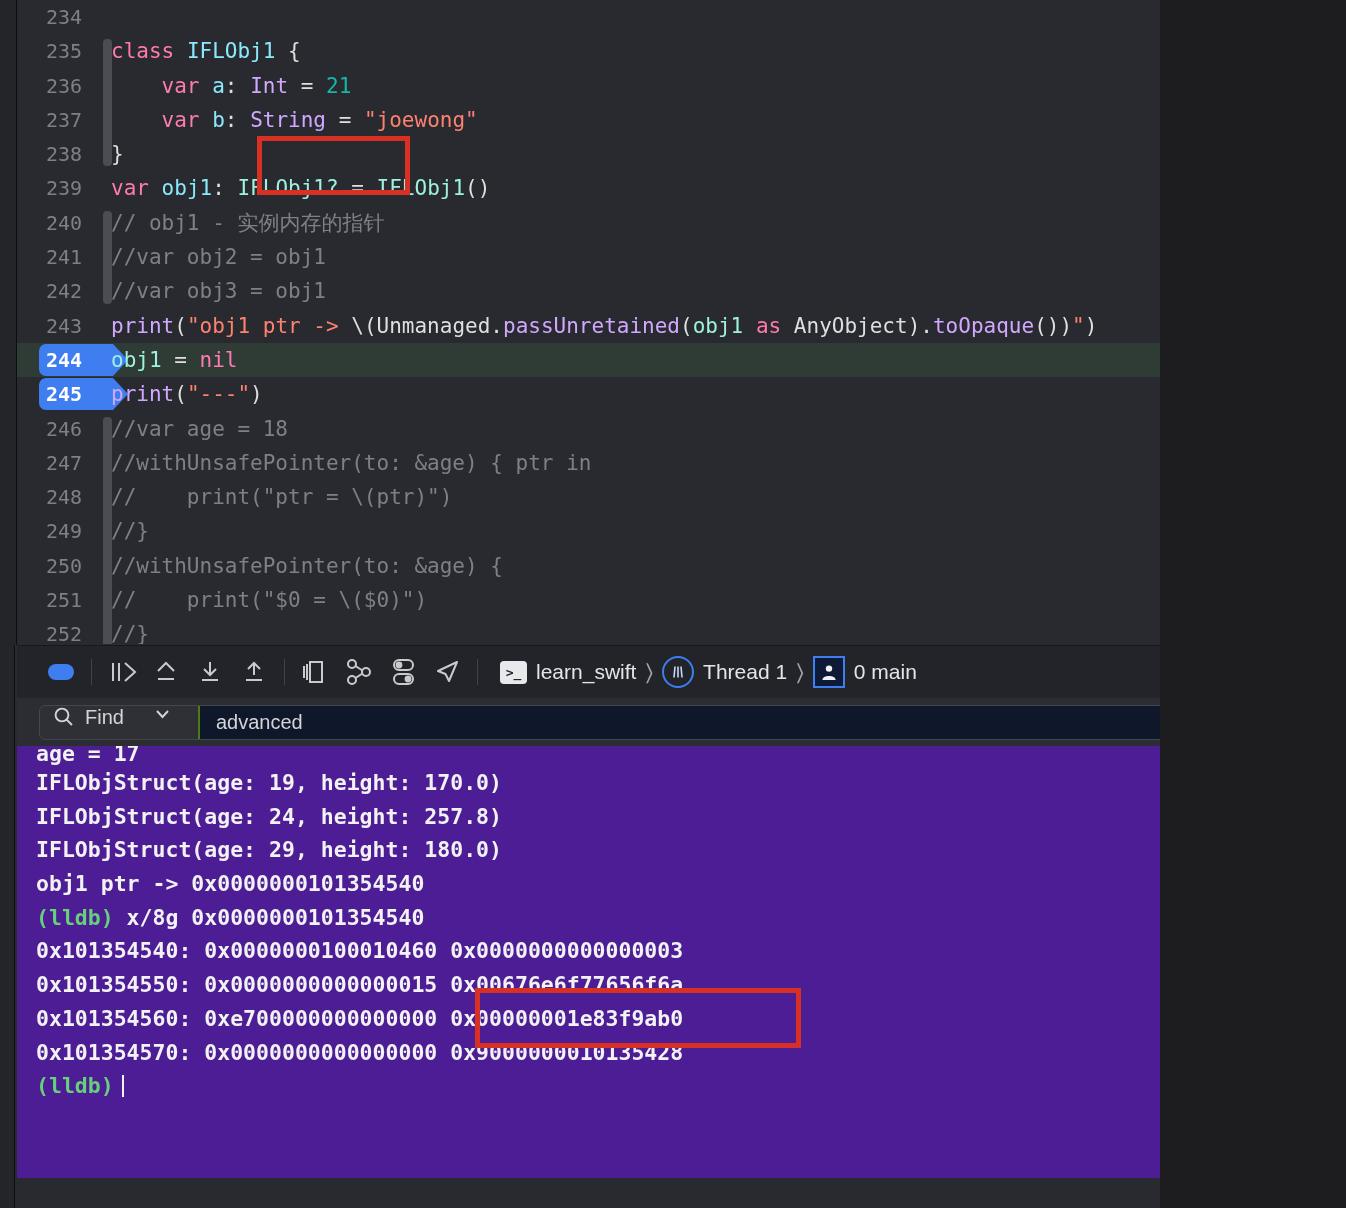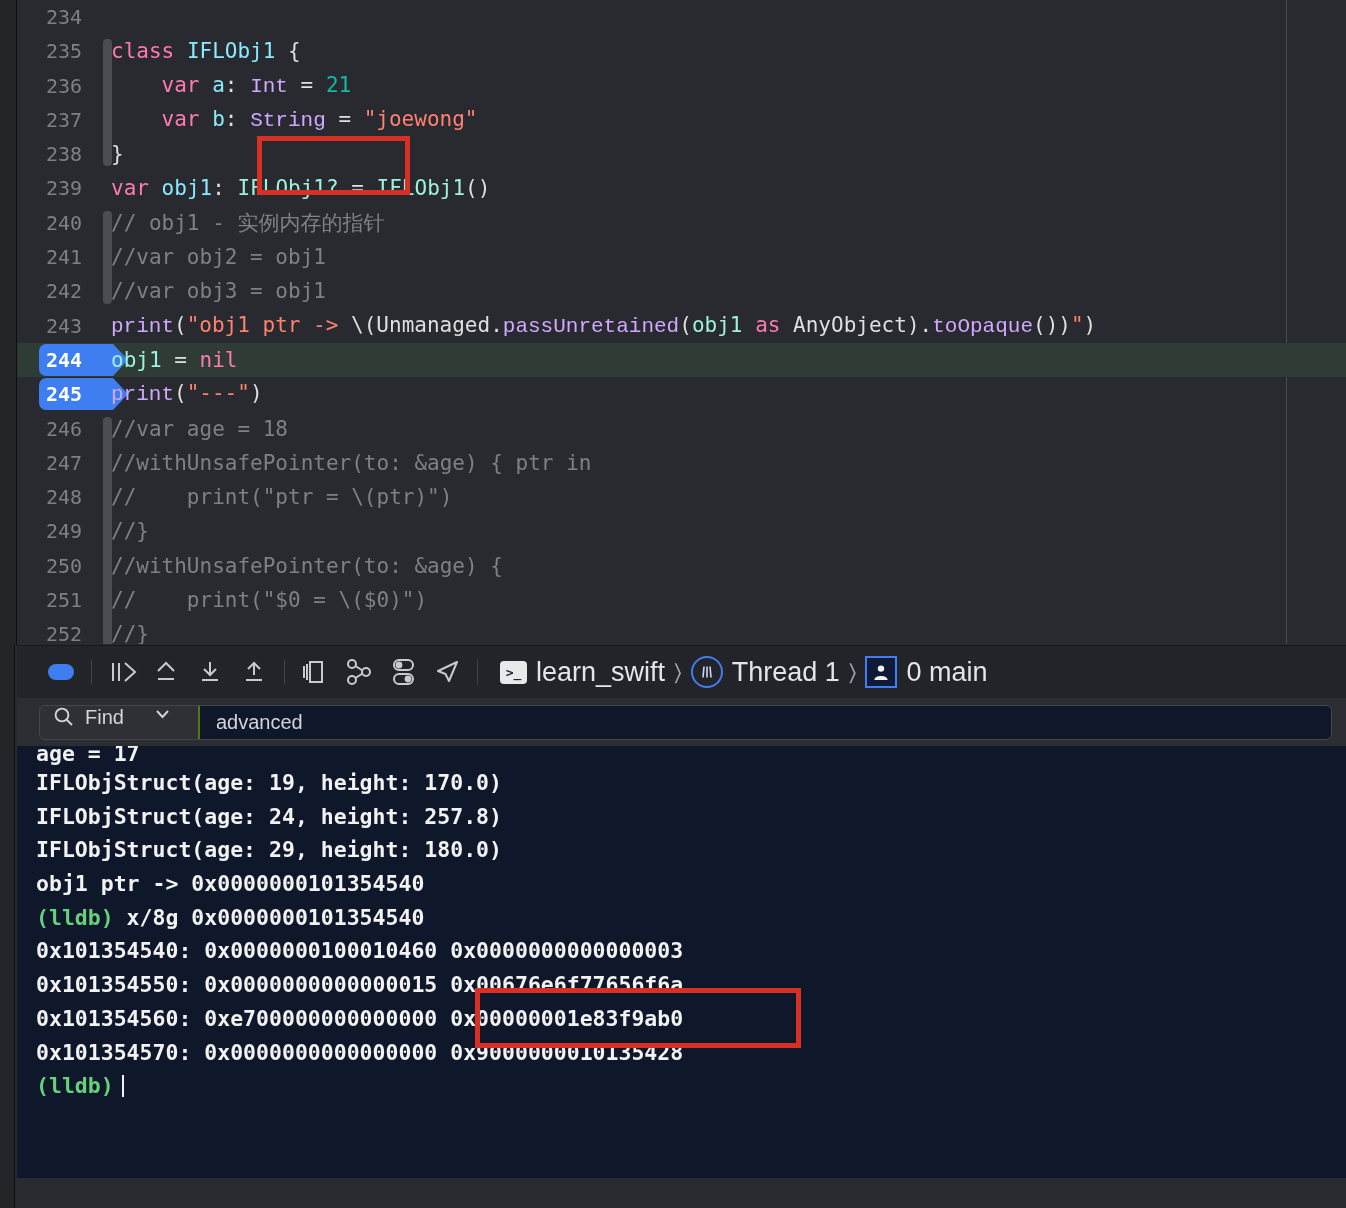--- a/index.html
+++ b/index.html
@@ -5,21 +5,21 @@
   html, body {
     margin: 0; padding: 0;
     background: #1d1d1f;
     width: 1346px; height: 1208px;
     overflow: hidden;
     font-family: "Liberation Sans", sans-serif;
     -webkit-font-smoothing: antialiased;
   }
   #app {
     position: relative;
-    width: 1346px; height: 1208px;
+    width: 1160px; height: 1208px;
     background: #292a2f;
     overflow: hidden;
   }
 
   
   .left-edge {
     position: absolute; left: 0; top: 0;
     width: 16px; height: 645px;
     background: #242529;
     border-right: 1px solid #0d0d0f;
@@ -104,21 +104,21 @@
     border-bottom: 16px solid transparent;
     border-left: 15px solid #3e7ef1;
   }
   .line.current {
     background: #2f3b35;
   }
   .line.current .code { color: #dfdfe0; }
 
   
   .kw   { color: #ff7ab2; }          
-  .stype{ color: #d0a8ff; font-family: Liberation Mono, monospace; }          
+  .stype{ color: #d0a8ff; }          
   .num  { color: #14b8a6; }          
   .str  { color: #ff8170; }          
   .cmt  { color: #7e8085; }
   .var  { color: #8be9fd; }
   .plain{ color: #dfdfe0; }
   .grn  { color: #9ef1dd; }
 
   
   .edge-rule {
     position: absolute;
@@ -158,21 +158,21 @@
     background: #40424a;
     margin: 0 8px;
   }
   .crumbs {
     display: flex; align-items: center;
     gap: 9px; margin-left: 14px;
     color: #e4e5e7;
     font-size: 21px;
   }
   .crumb-chev { color: #a3a5ab; font-size: 23px; }
-  .crumb-txt { font-size: 27px; }
+  .crumb-txt { font-size: 21px; }
   .term-badge {
     width: 27px; height: 23px;
     background: #e8e9eb; color: #232429;
     border-radius: 4px;
     display: flex; align-items: center; justify-content: center;
     font-family: "DejaVu Sans Mono", monospace;
     font-size: 13px; font-weight: bold;
   }
   .thread-badge {
     width: 28px; height: 28px;
@@ -224,21 +224,21 @@
     padding-left: 16px;
     color: #d4d5d8; font-size: 20px;
     background: #0f172a;
   }
 
   
   .console {
     position: absolute;
     left: 17px; top: 746px;
     width: 1329px; height: 432px;
-    background: #0f172a;
+    background: #4c1d95;
     overflow: hidden;
     font-family: "DejaVu Sans Mono", "Liberation Mono", monospace;
   }
   .cline {
     height: 33.7px;
     line-height: 33.7px;
     font-size: 21.5px;
     font-weight: bold;
     color: #f2f2f3;
     white-space: pre;

